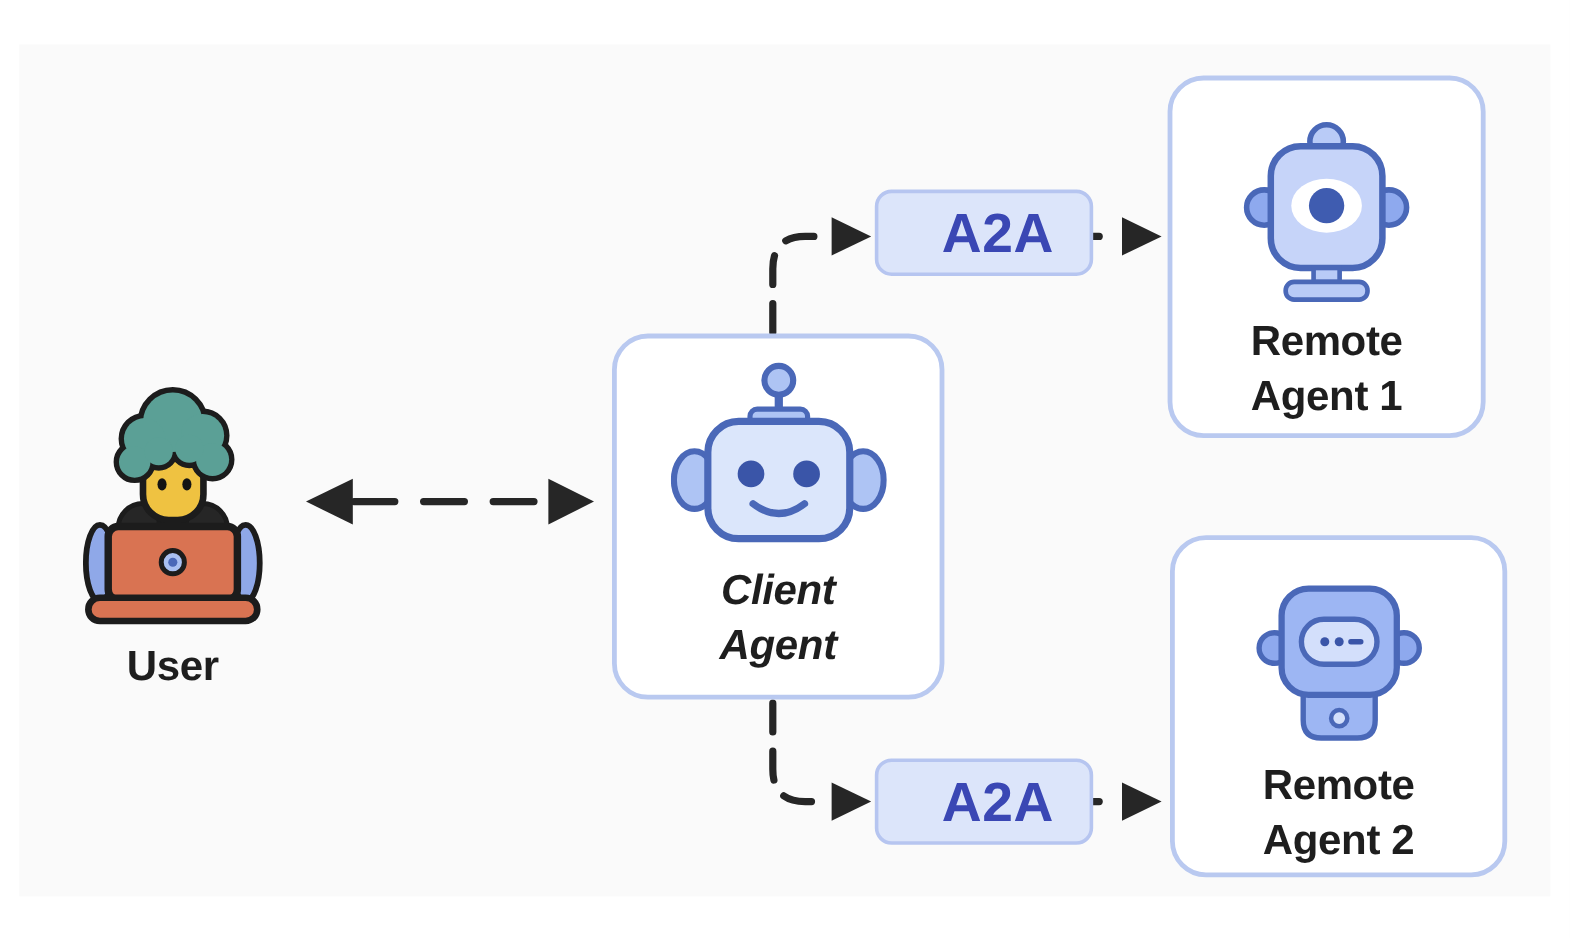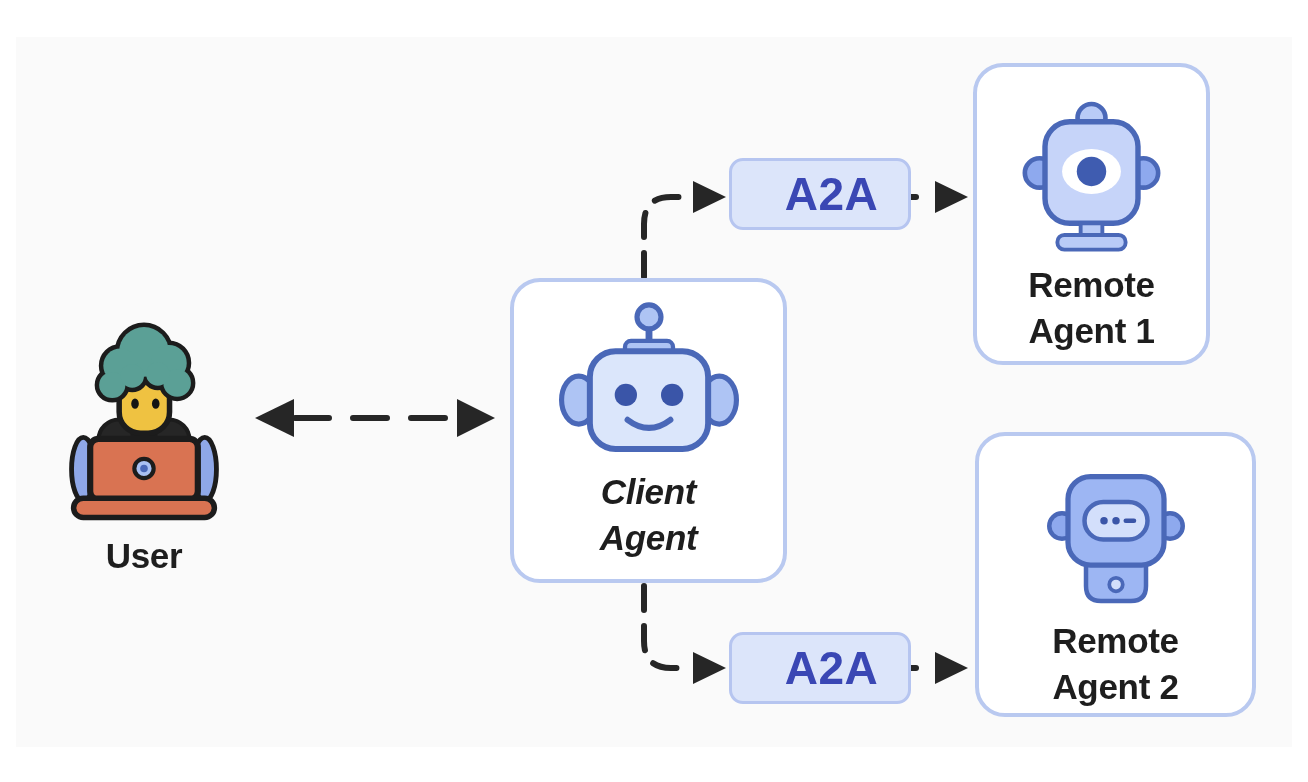--- a/index.html
+++ b/index.html
@@ -13,22 +13,22 @@
   }
   svg.connector-layer{position:absolute;left:0;top:0;width:1308px;height:782px;pointer-events:none;}
 
   
   .node-box{
     position:absolute;box-sizing:border-box;background:#ffffff;
     border:4px solid #b9c9f0;border-radius:30px;
     display:flex;flex-direction:column;align-items:center;
   }
   .client-box{left:510px;top:278px;width:277px;height:305px;padding-top:16px;}
-  .remote1-box{left:973px;top:63px;width:237px;height:302px;padding-top:26px;}
-  .remote2-box{left:975px;top:432px;width:281px;height:285px;padding-top:24px;}
+  .remote1-box{left:973px;top:63px;width:265px;height:302px;padding-top:26px;}
+  .remote2-box{left:975px;top:446px;width:281px;height:285px;padding-top:24px;}
 
   .node-label{
     text-align:center;font-weight:700;font-size:35px;line-height:1.32;
     color:#1e1e1e;letter-spacing:-0.3px;
   }
   .client-box .node-label{width:170px;margin-top:8px;font-style:italic;}
   .remote1-box .node-label{width:190px;margin-top:6px;}
   .remote2-box .node-label{width:190px;margin-top:8px;}
 
   

